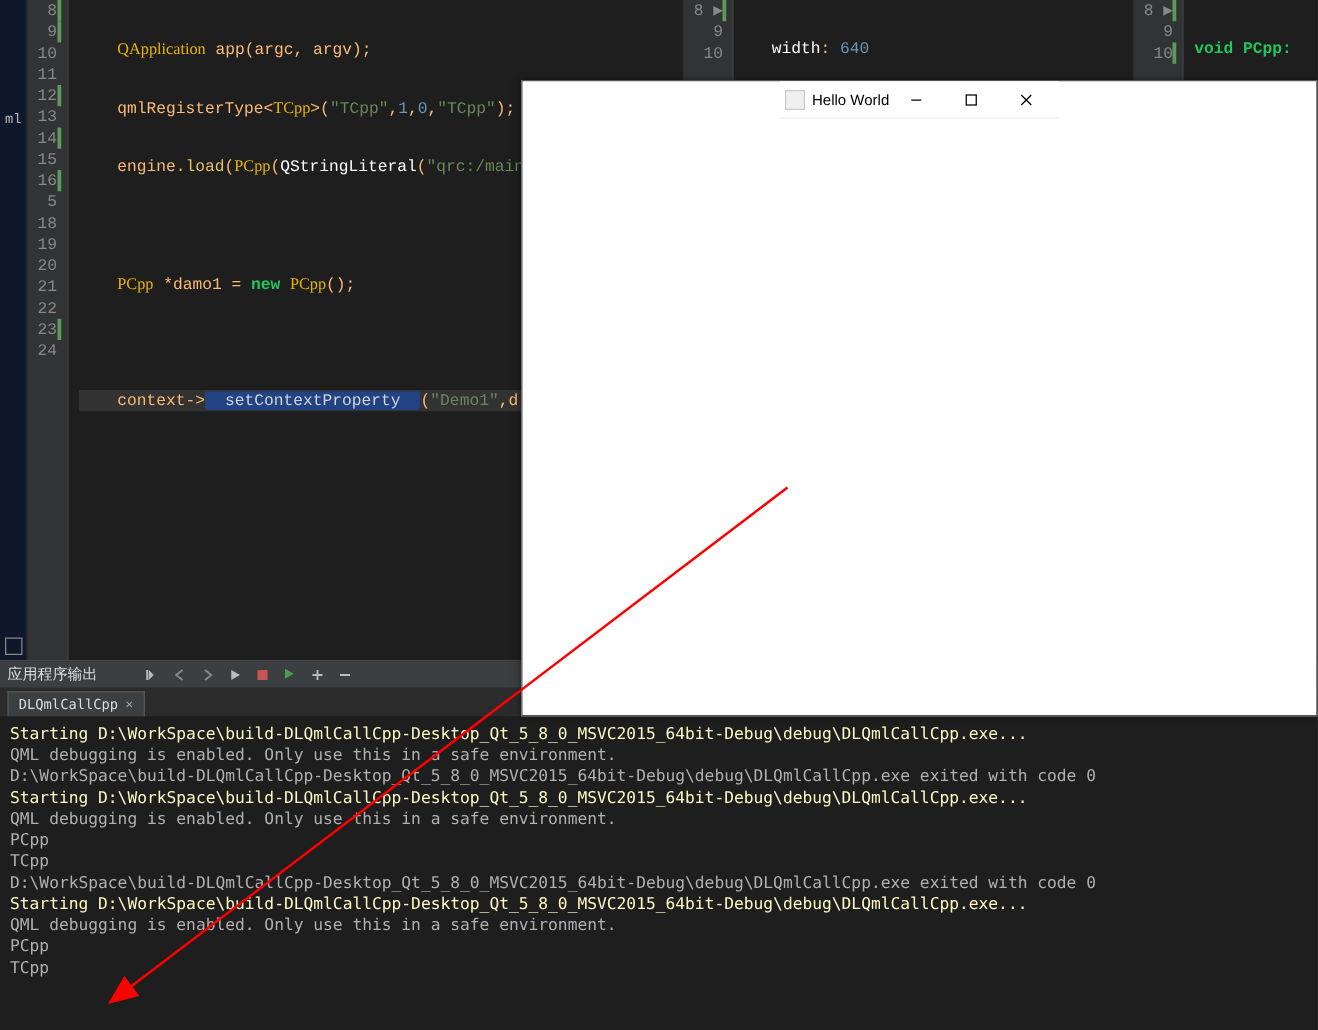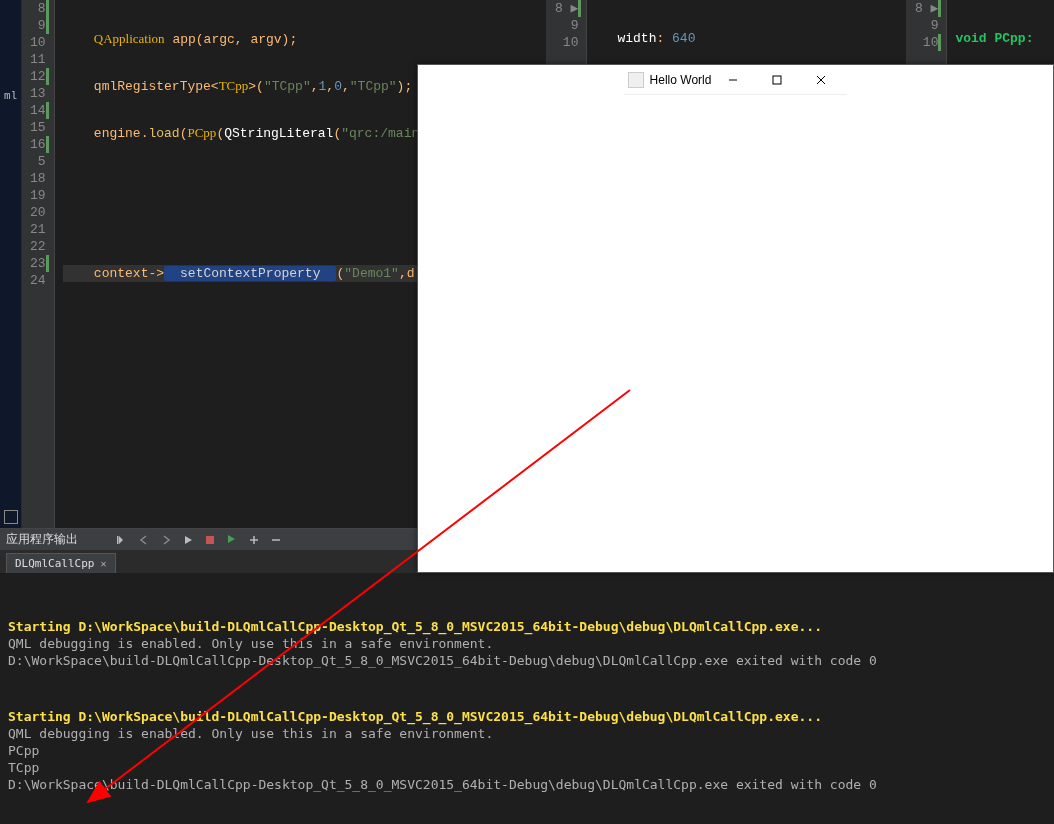--- a/index.html
+++ b/index.html
@@ -178,21 +178,21 @@
 
   .console {
     padding: 6px 8px;
     font-size: 13px;
     line-height: 17px;
     white-space: pre;
     color: #aeaeae;
     height: 252px;
     overflow: hidden;
   }
-  .console .st { color: #fde047; font-weight: bold; margin-top: 39px; }
+  .console .st { color: #fef9c3; font-weight: normal; }
   .console .norm { color: #b0b0b0; }
 
   
   .appwin {
     position: absolute;
     left: 417px; top: 64px;
     width: 637px;
     height: 509px;
     background: #fff;
     border: 1px solid #555;
@@ -264,20 +264,21 @@
         <div class="ln">21</div>
         <div class="ln">22</div>
         <div class="ln mark">23</div>
         <div class="ln">24</div>
       </div>
     <div class="code">
       <div class="line">    <span class="cls">QApplication</span><span class="plain"> app(argc, argv);</span></div>
       <div class="line">    <span class="plain">qmlRegisterType</span><span class="plain">&lt;</span><span class="cls">TCpp</span><span class="plain">&gt;(</span><span class="str">"TCpp"</span><span class="plain">,</span><span class="num">1</span><span class="plain">,</span><span class="num">0</span><span class="plain">,</span><span class="str">"TCpp"</span><span class="plain">);</span></div>
       <div class="line">    <span class="plain">engine.</span><span class="fn">load</span><span class="plain">(</span><span class="cls">PCpp</span><span class="plain">(</span><span class="teal">QStringLiteral</span><span class="plain">(</span><span class="str">"qrc:/main.qml"</span><span class="plain">)));</span></div>
       <div class="line"></div>
+      <div class="line">    <span class="cls">PCpp</span><span class="plain"> *damo1 = </span><span class="kw">new</span><span class="plain"> </span><span class="cls">PCpp</span><span class="plain">();</span></div>
       <div class="line"></div>
       <div class="line hl">    <span class="plain">context-&gt;</span><span class="id-hl">setContextProperty</span><span class="plain">(</span><span class="str">"Demo1"</span><span class="plain">,d</span></div>
       <div class="line"></div>
       <div class="line"></div>
       
       
       
       
       
       

